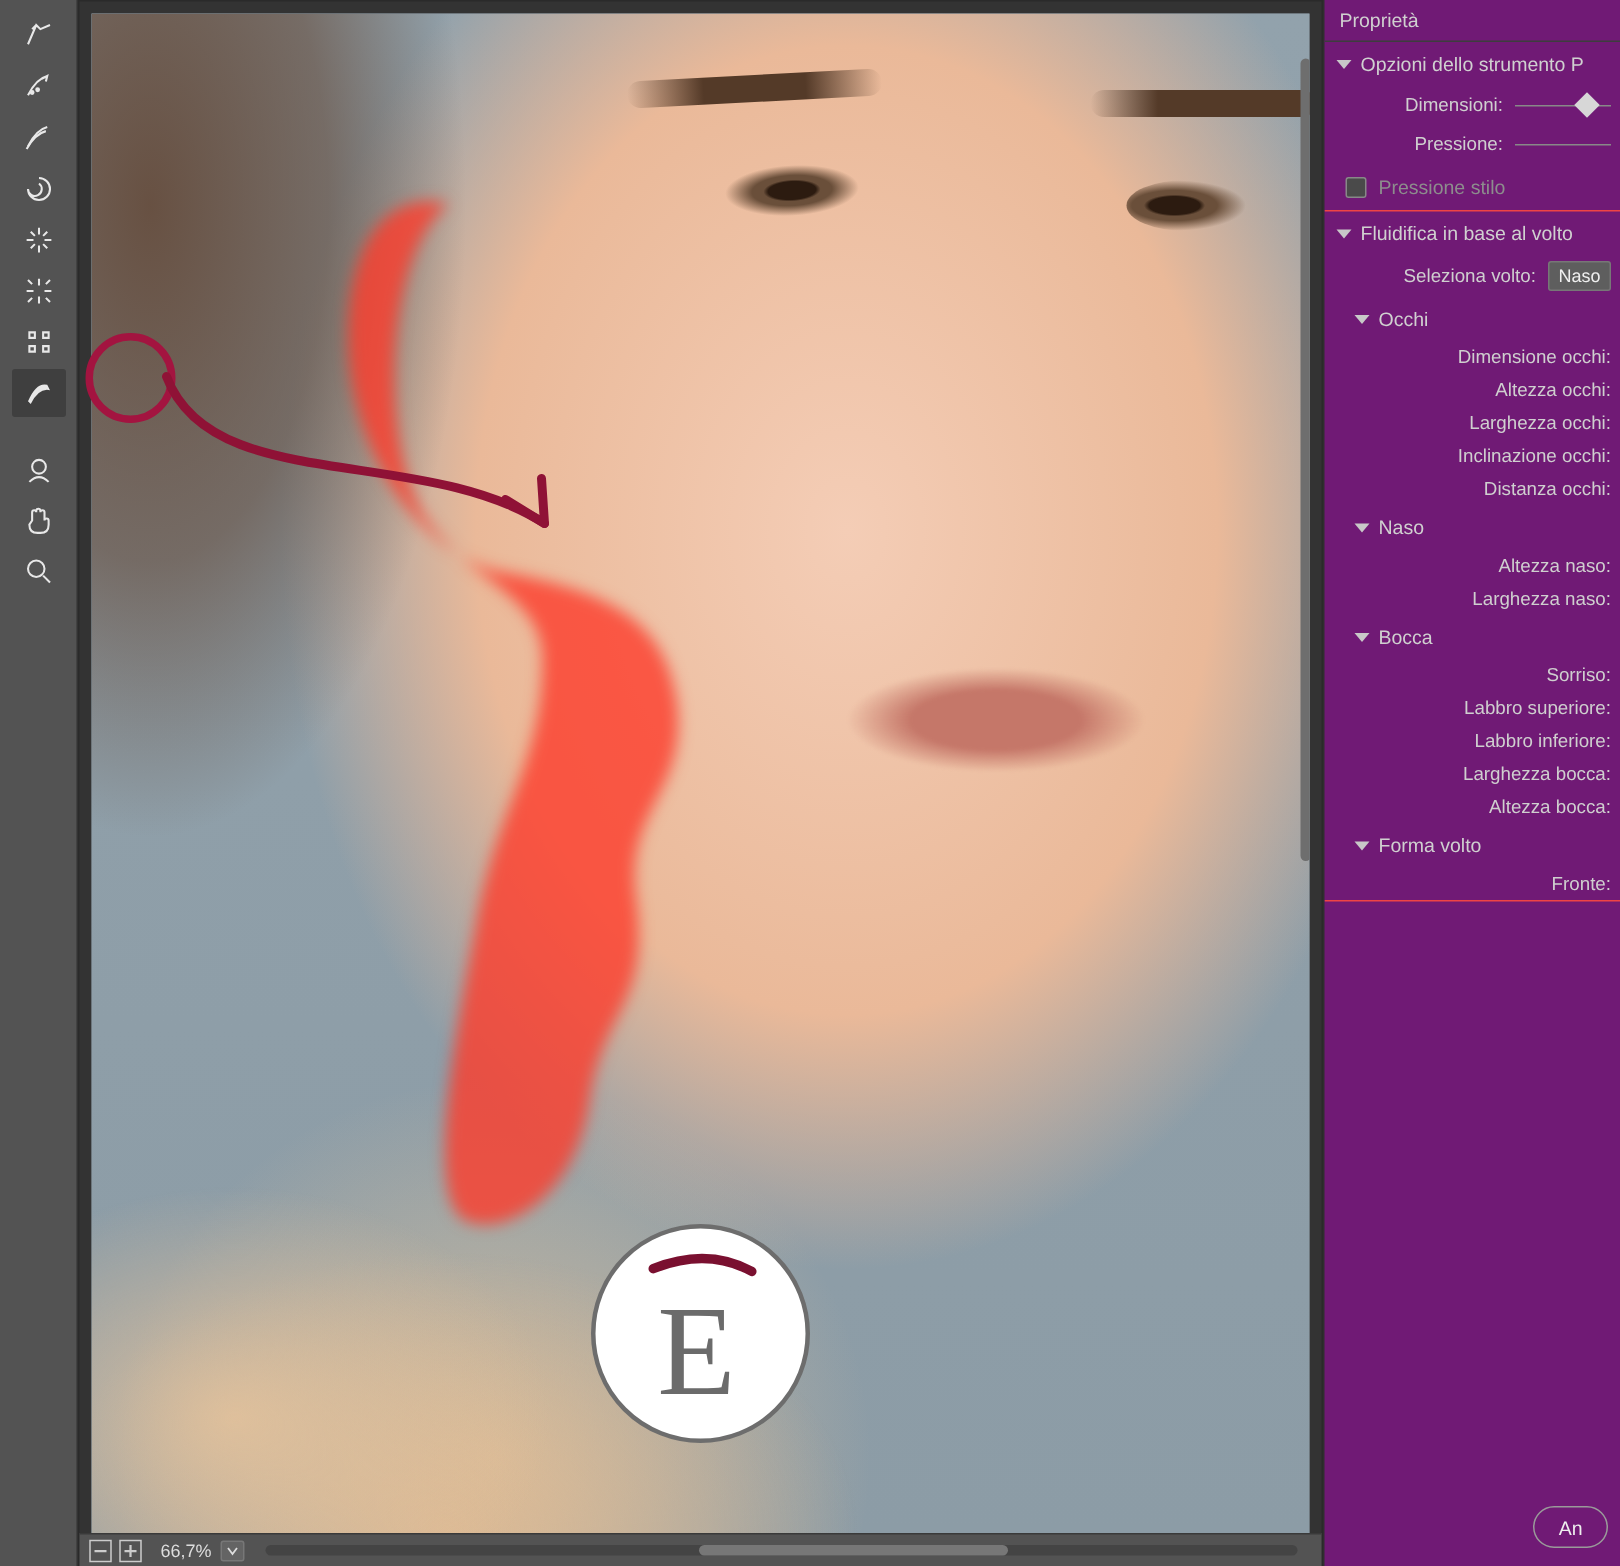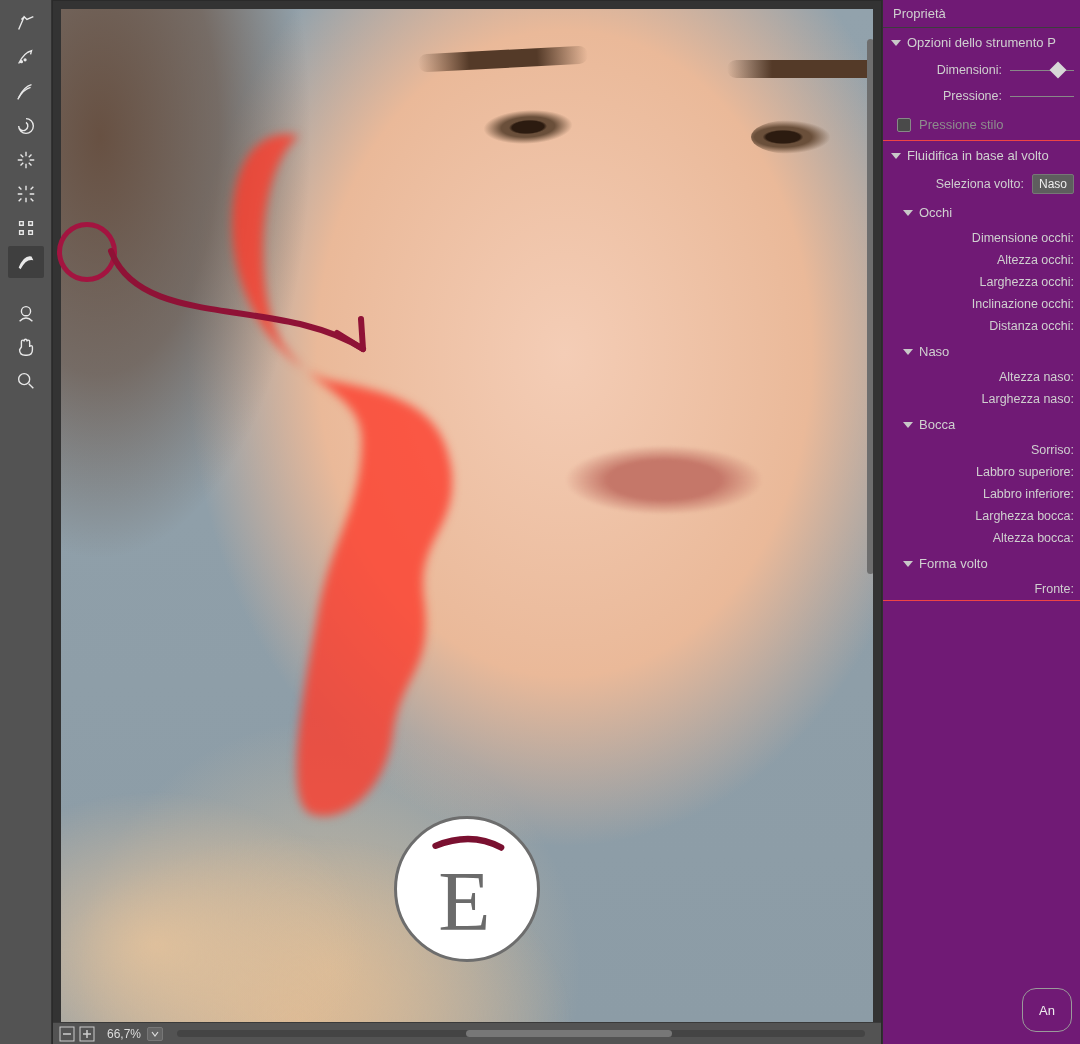--- a/index.html
+++ b/index.html
@@ -73,21 +73,21 @@
   .row .label { flex:1; text-align:right; color:#cfcfcf; white-space:nowrap; }
   .row.sub .label{ padding-right:0; }
   .slider-track { width:64px; height:18px; position:relative; }
   .slider-track .bar { position:absolute; left:0; right:0; top:9px; height:1px; background:#888; }
   .slider-track .knob { position:absolute; top:3px; width:12px; height:12px; background:#d7d7d7; transform:rotate(45deg); }
   .selectbox { background:#5e5e5e; border:1px solid #777; color:#eee; height:20px; padding:0 6px; border-radius:2px; font-size:12px; display:flex; align-items:center; }
   .checkbox { width:14px; height:14px; border:1px solid #888; border-radius:2px; background:#4a4a4a; }
   .check-row { display:flex; align-items:center; gap:8px; padding:8px 8px 8px 14px; color:#8d8d8d; }
 
   .bottom-bar { margin-top:auto; padding:40px 8px 12px; display:flex; justify-content:flex-end; }
-  .btn { height:44px; padding:0 16px; border:1px solid #9a9a9a; border-radius:14px; color:#eee; display:flex; align-items:center; font-size:13px; background:transparent; cursor:pointer;}
+  .btn { height:28px; padding:0 16px; border:1px solid #9a9a9a; border-radius:14px; color:#eee; display:flex; align-items:center; font-size:13px; background:transparent; cursor:pointer;}
 </style>
 </head>
 <body>
 
 <div class="app">
 
   <div class="toolbar" id="toolbar">
       <div class="tool">
         <svg viewBox="0 0 24 24">
           <path d="M4 18 L10 4 L13 7 L20 4 M10 4 L7 7"></path>

